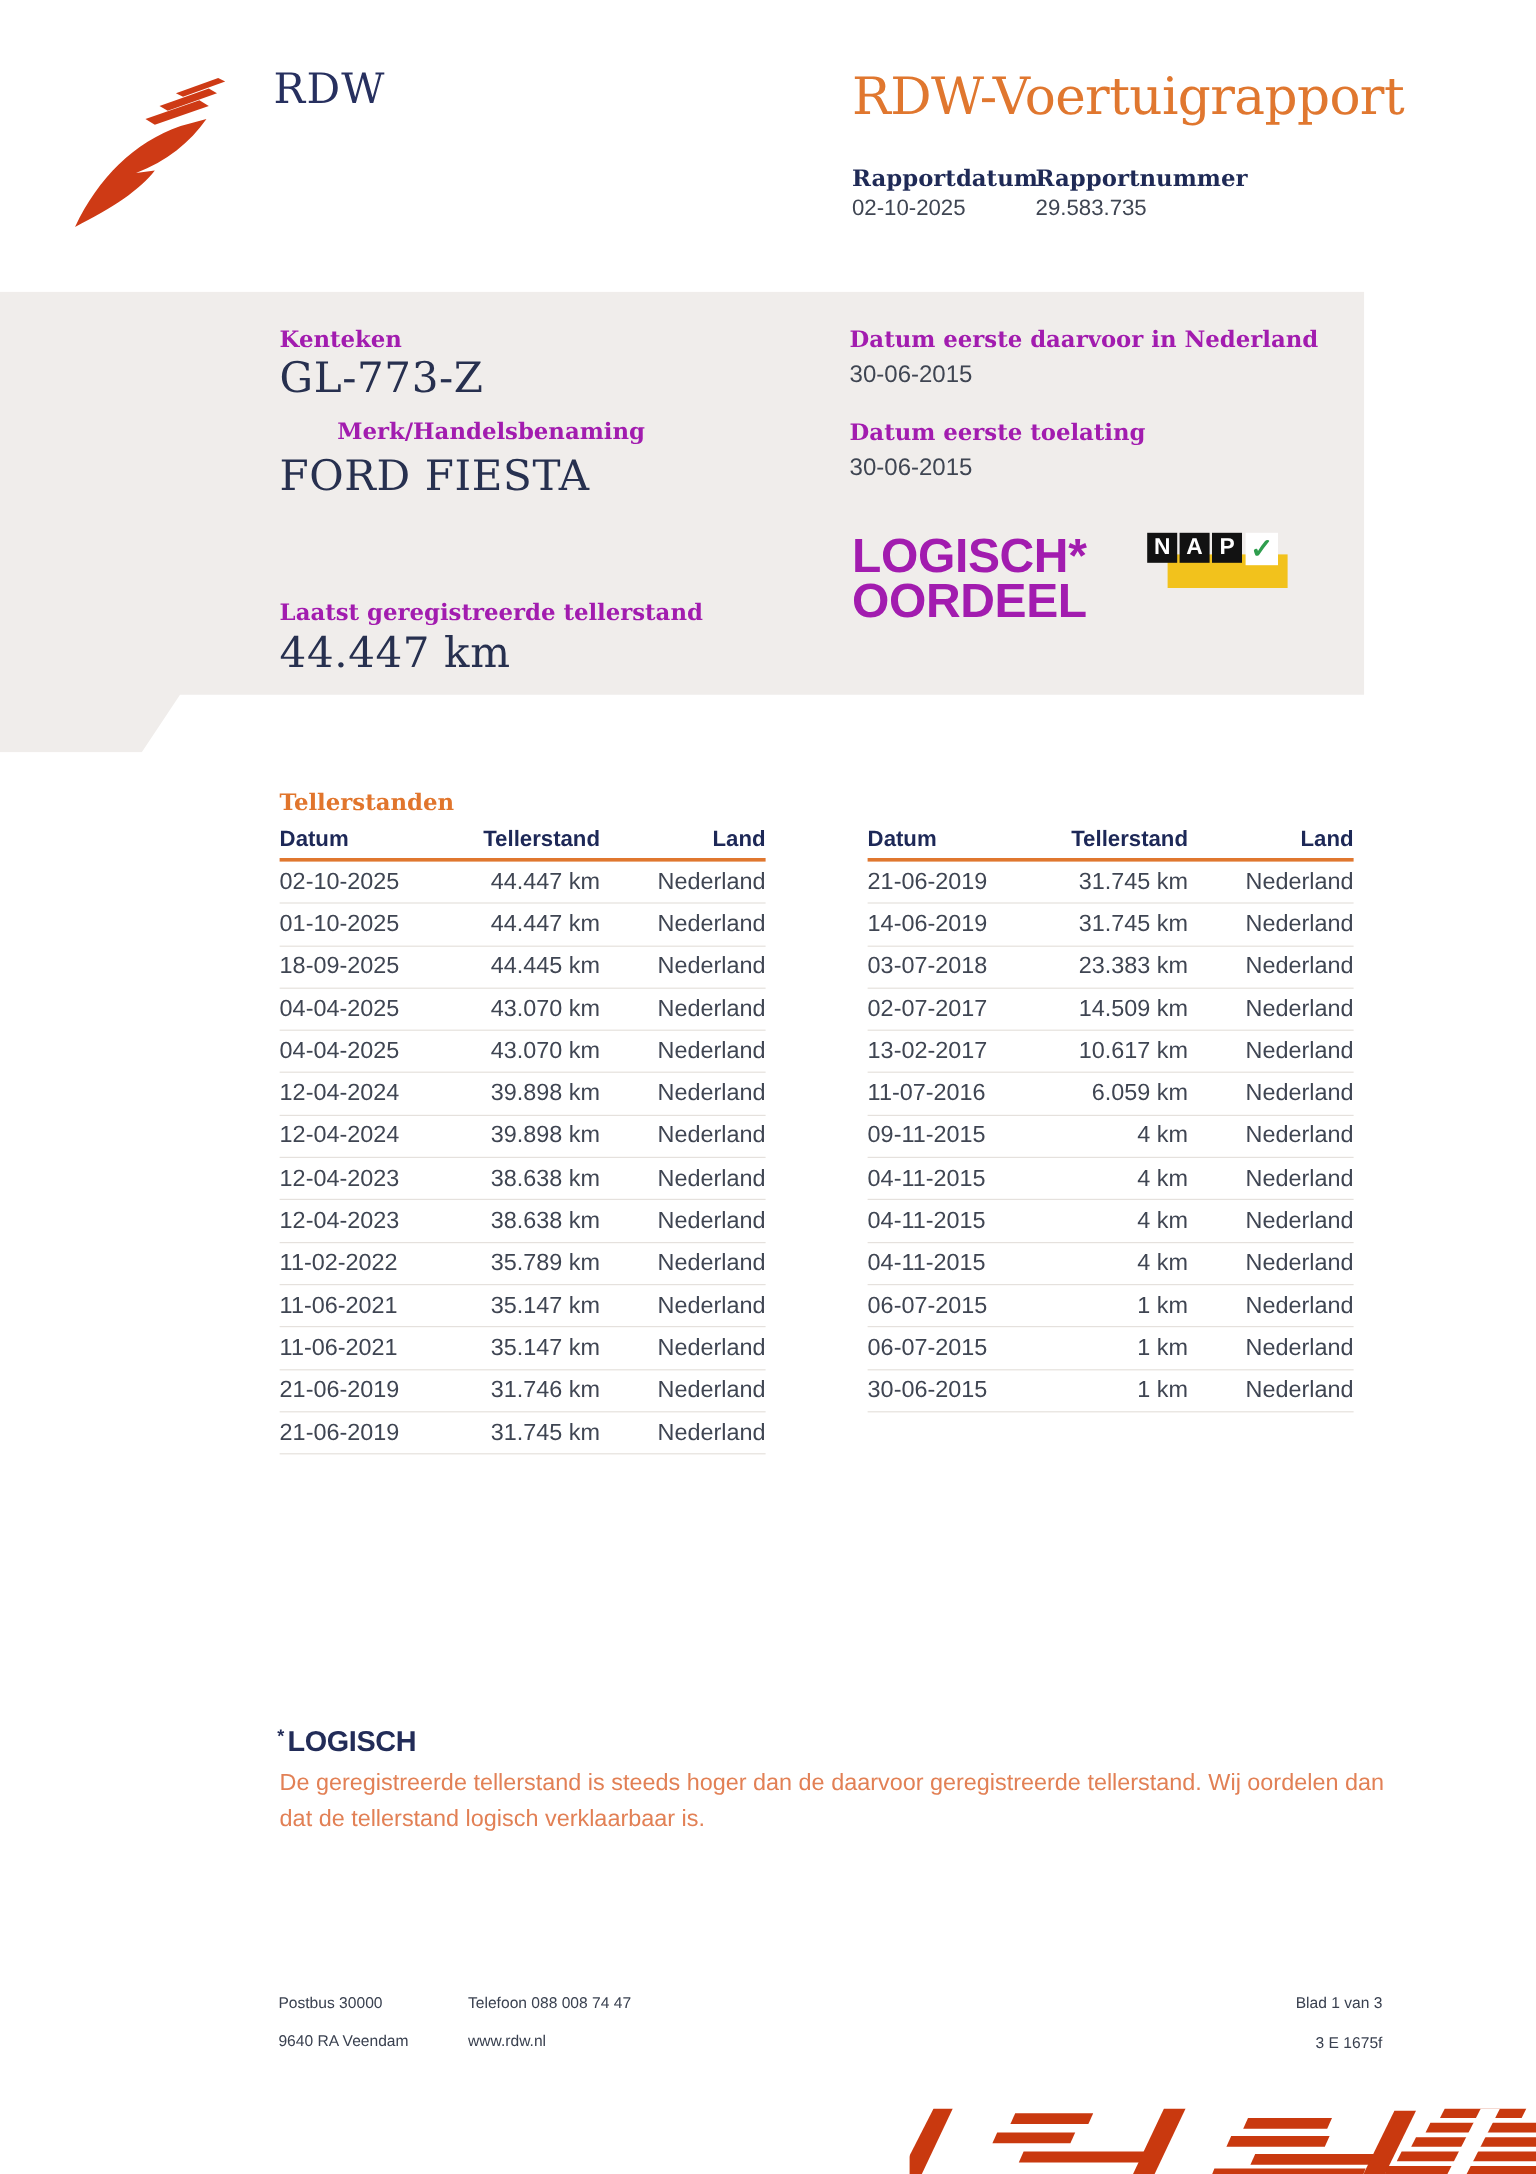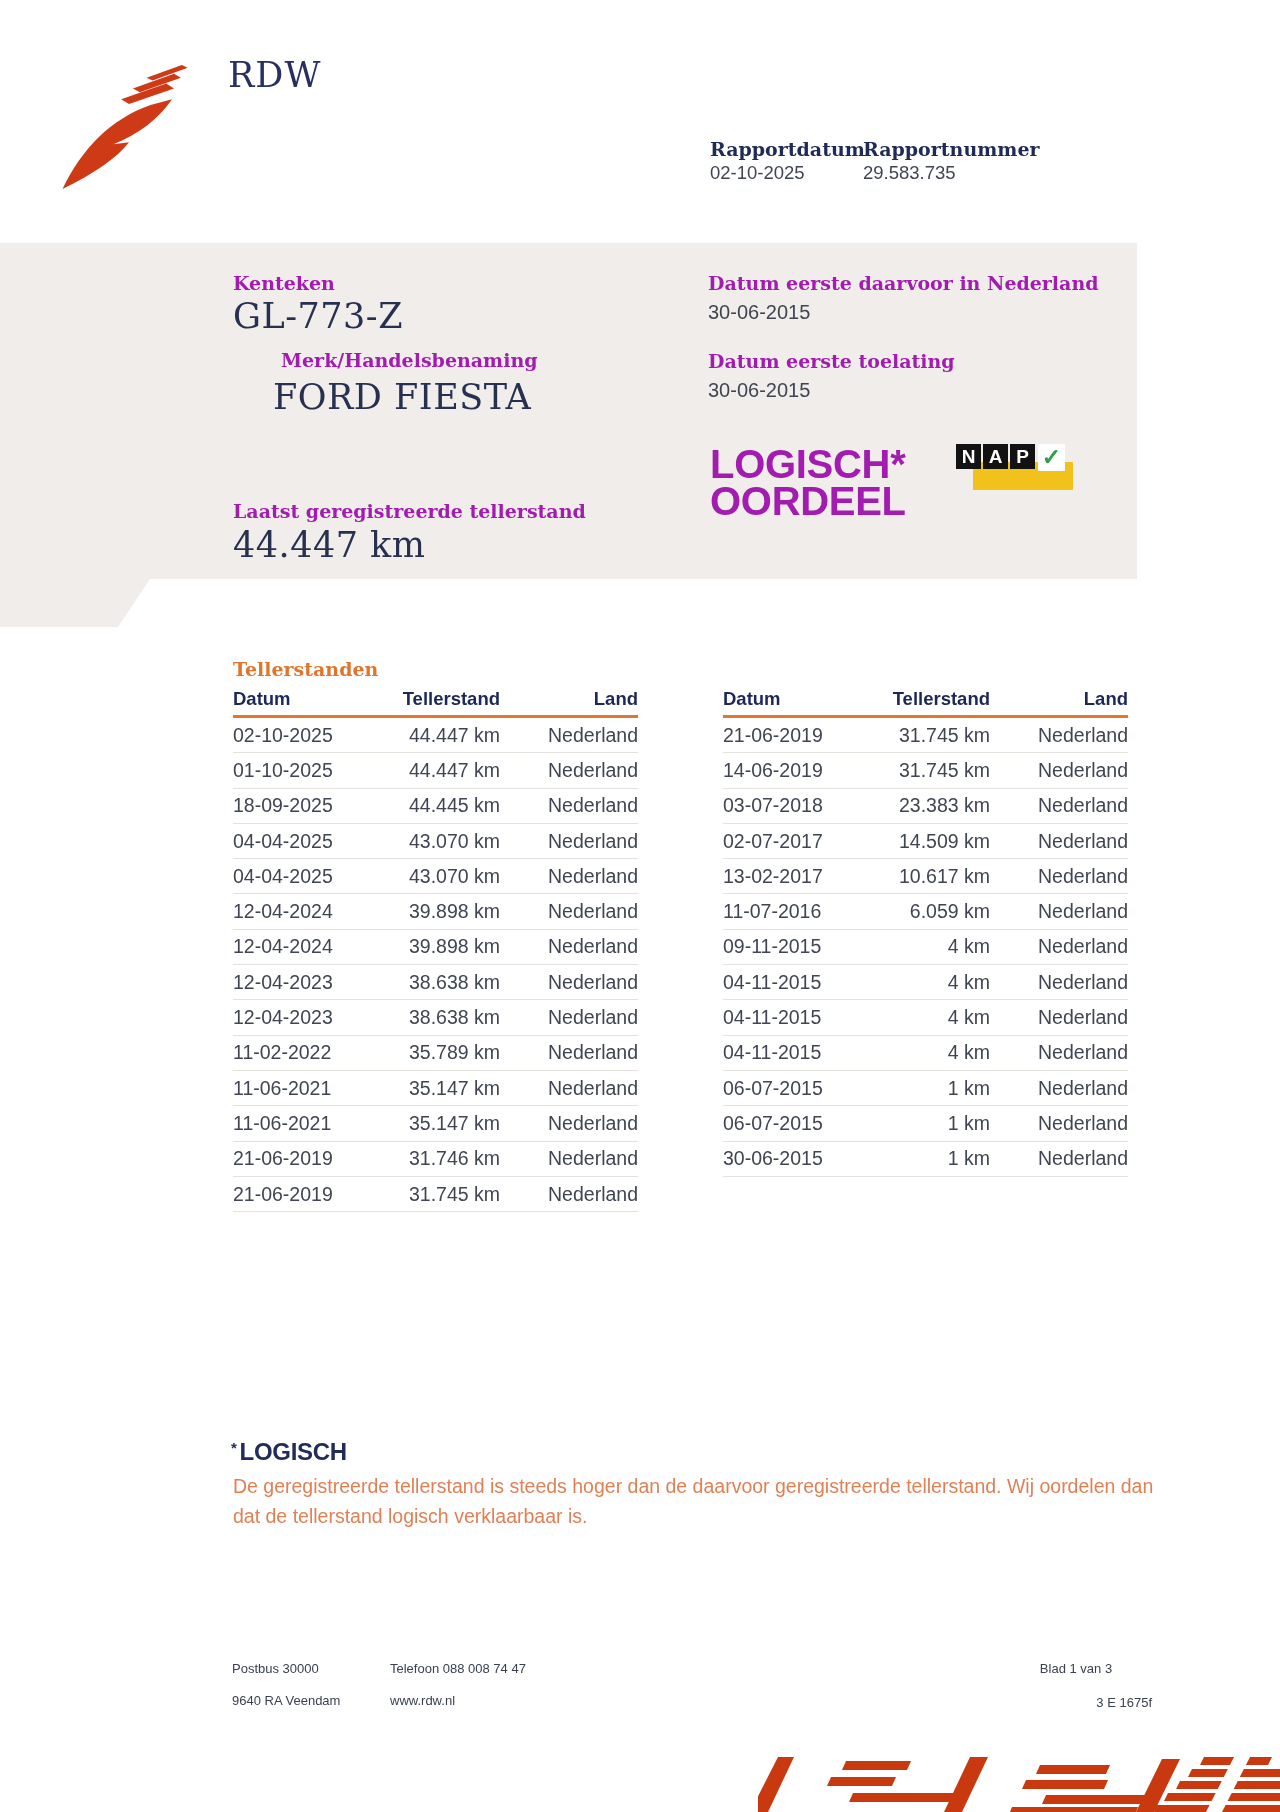--- a/index.html
+++ b/index.html
@@ -55,31 +55,32 @@
   <svg class="abs" style="left:56px;top:62px;" width="148" height="132" viewBox="0 0 150 135">
     <g fill="#ce3a15">
       <path d="M6 130 C 26 88 56 58 96 44 L 118 38 C 104 58 84 74 58 84 L 74 82 C 62 98 38 114 6 130 Z"></path>
       <path d="M66 38 L 112 22 L 120 27 L 74 43 Z"></path>
       <path d="M78 27 L 120 12 L 127 16 L 85 31 Z"></path>
       <path d="M92 16 L 128 3 L 134 6 L 98 19 Z"></path>
     </g>
   </svg>
   <div class="abs rdw-logotext" style="left:228px;top:58px;">RDW</div>
 
+  <div class="abs doc-title" style="left:710px;top:60px;">RDW-Voertuigrapport</div>
   <div class="abs hdr-label" style="left:710px;top:140px;">Rapportdatum</div>
   <div class="abs hdr-label" style="left:863px;top:140px;">Rapportnummer</div>
   <div class="abs hdr-value" style="left:710px;top:164px;">02-10-2025</div>
   <div class="abs hdr-value" style="left:863px;top:164px;">29.583.735</div>
 
   <div class="abs gray-panel"></div>
 
   <div class="abs lbl-orange" style="left:233px;top:273px;">Kenteken</div>
   <div class="abs val-serif" style="left:233px;top:299px;">GL-773-Z</div>
   <div class="abs lbl-orange" style="left:233px;top:350px;margin-left:48px;">Merk/Handelsbenaming</div>
-  <div class="abs val-serif" style="left:233px;top:380px;margin-left:40px;">FORD FIESTA</div>
+  <div class="abs val-serif" style="left:233px;top:380px;">FORD FIESTA</div>
   <div class="abs lbl-orange" style="left:233px;top:501px;">Laatst geregistreerde tellerstand</div>
   <div class="abs val-serif" style="left:233px;top:528px;">44.447 km</div>
 
   <div class="abs lbl-orange" style="left:708px;top:273px;">Datum eerste daarvoor in Nederland</div>
   <div class="abs val-sans" style="left:708px;top:302px;">30-06-2015</div>
   <div class="abs lbl-orange" style="left:708px;top:351px;">Datum eerste toelating</div>
   <div class="abs val-sans" style="left:708px;top:380px;">30-06-2015</div>
 
   <div class="abs oordeel" style="left:710px;top:446px;">
     <div>LOGISCH*</div>
@@ -250,21 +251,21 @@
   </div>
   <div class="abs fn-text" style="left:233px;top:1471px;width:960px;">
     <div>De geregistreerde tellerstand is steeds hoger dan de daarvoor geregistreerde tellerstand. Wij oordelen dan</div>
     <div>dat de tellerstand logisch verklaarbaar is.</div>
   </div>
 
   <div class="abs ft" style="left:232px;top:1662px;">Postbus 30000</div>
   <div class="abs ft" style="left:232px;top:1694px;">9640 RA Veendam</div>
   <div class="abs ft" style="left:390px;top:1662px;">Telefoon 088 008 74 47</div>
   <div class="abs ft" style="left:390px;top:1694px;">www.rdw.nl</div>
-  <div class="abs ft ft-right" style="left:1000px;top:1662px;text-align:center;">Blad 1 van 3</div>
+  <div class="abs ft ft-right" style="left:1000px;top:1662px;">Blad 1 van 3</div>
   <div class="abs ft ft-right" style="left:1000px;top:1696px;">3 E 1675f</div>
 
   <svg class="abs" style="left:758px;top:1757px;" width="522" height="55" viewBox="0 0 522 55">
     <g fill="#c9390f">
       <polygon points="20,0 36,0 10,55 -8,55"></polygon>
       <polygon points="88,4 153,4 149,13 84,13"></polygon>
       <polygon points="73,20 138,20 134,29 69,29"></polygon>
       <polygon points="95,36 197,36 193,45 91,45"></polygon>
       <polygon points="212,0 230,0 204,55 186,55"></polygon>
       <polygon points="282,8 352,8 348,17 278,17"></polygon>

